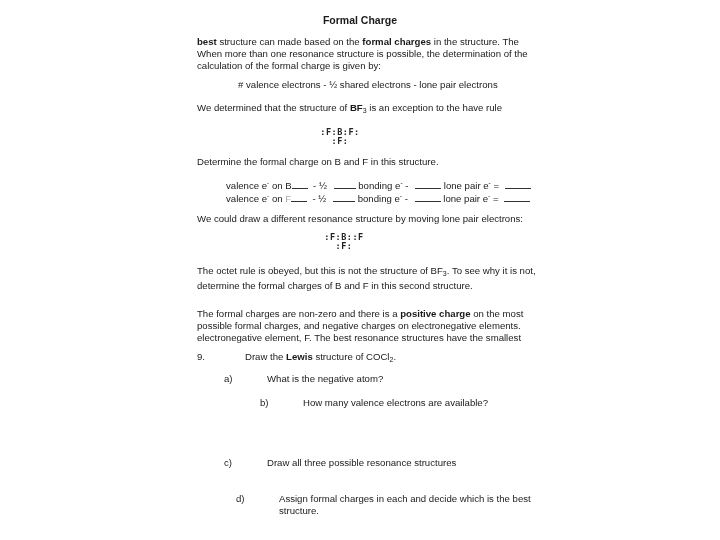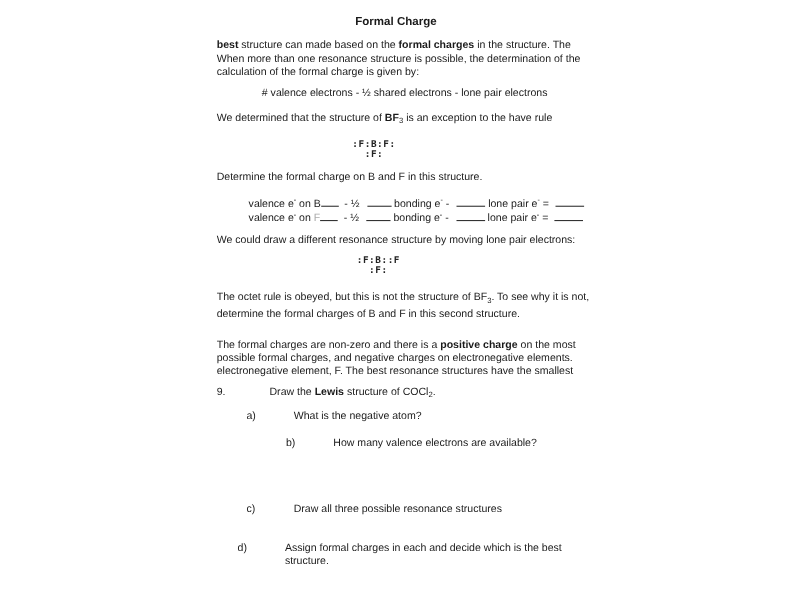--- a/index.html
+++ b/index.html
@@ -91,16 +91,16 @@
 </div>
 
 <div class="abs" style="left:224px; top:397px;margin-left:36px;">
   <span class="qlet">b)</span><span>How many valence electrons are available?</span>
 </div>
 
 <div class="abs" style="left:224px; top:420px;margin-top:37px;">
   <span class="qlet">c)</span><span>Draw all three possible resonance structures</span>
 </div>
 
-<div class="abs" style="left:216px; top:493px; line-height:12px;">
+<div class="abs" style="left:236px; top:493px; line-height:12px;">
   <div><span class="qlet">d)</span><span>Assign formal charges in each and decide which is the best</span></div>
   <div style="padding-left:43px;">structure.</div>
 </div>
 
 </body></html>

